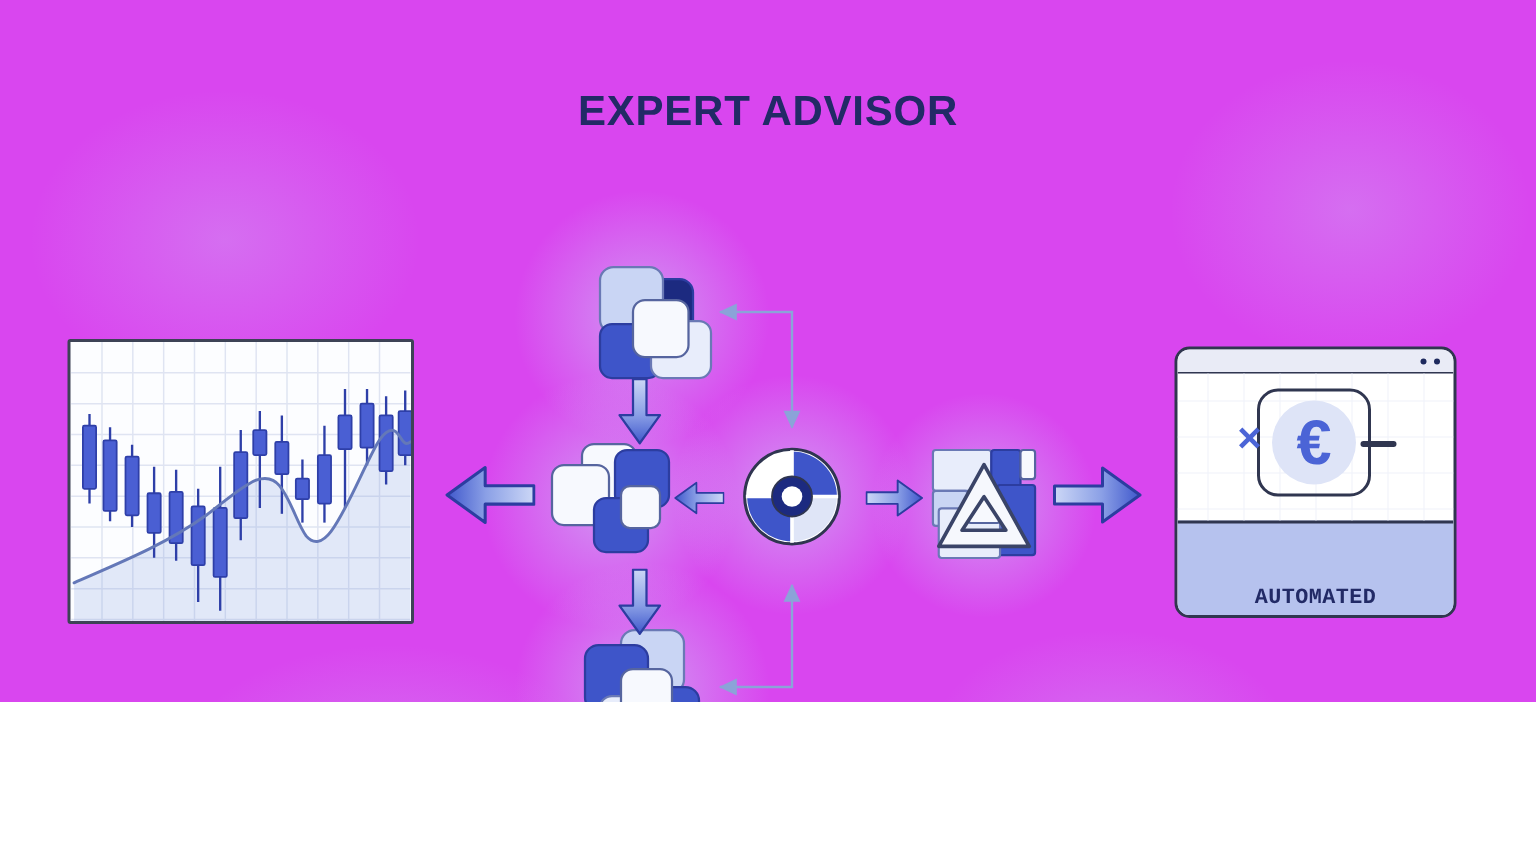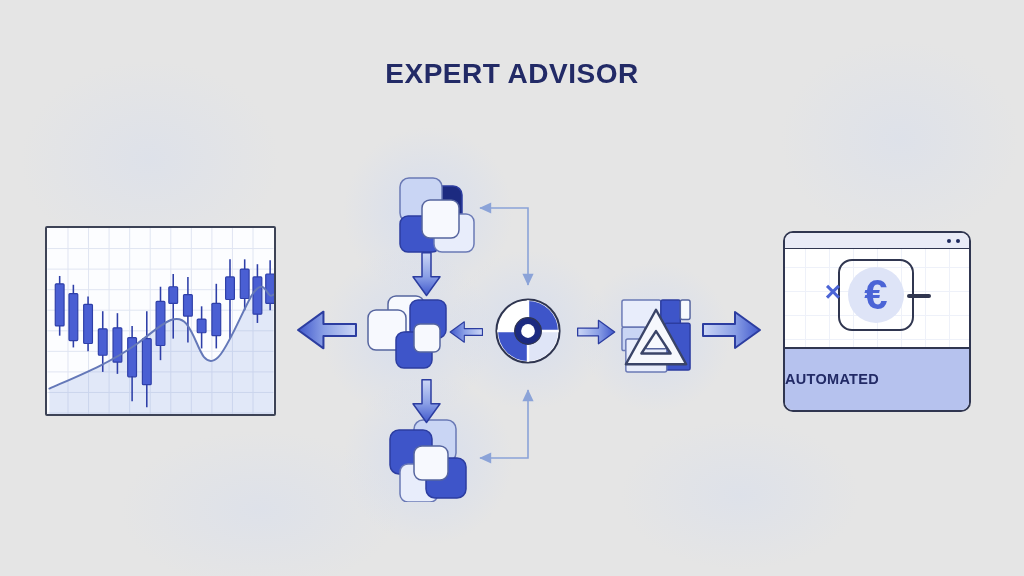--- a/index.html
+++ b/index.html
@@ -1,18 +1,18 @@
 <!DOCTYPE html>
 <html style="--navy-text: #222a66; --outline: #2c3da0; --royal: #3e55c9; --royal-dark: #1c2a80; --light-blue: #c9d5f4; --pale-blue: #e8edfb; --connector: #8ba3d8; --footer-band: #b6c2ee; --grid-line: #dfe4f2; --chart-border: #3d4356; --trend-line: #6478b8; --area-fill: rgba(120,148,220,0.20); --candle-fill: #4a5fd3; --candle-stroke: #2e3fa8; --window-border: #303650; --window-header: #e9ebf6; --euro-blue: #4b64d6; --glow: rgba(203,216,245,0.55);"><head>
 <meta charset="utf-8">
 <style>
   * { margin:0; padding:0; box-sizing:border-box; }
   html,body { width:1024px; height:576px; overflow:hidden; }
   body { font-family:"Liberation Sans", sans-serif; background:#ffffff; }
-  .stage { position:relative; width:1024px; height:576px; background:#e5e5e5; overflow:hidden; }
+  .stage { position:relative; width:1024px; height:468px; background:#d946ef; overflow:hidden; }
 
   
   .glow { position:absolute; border-radius:50%; pointer-events:none;
           background:radial-gradient(closest-side, var(--glow), rgba(255,255,255,0)); }
   .glow.faint { opacity:.5; }
 
   
   .page-title { position:absolute; top:58px; left:0; width:1024px; text-align:center;
                 font-size:28px; font-weight:800; letter-spacing:.5px; color:var(--navy-text); }
 
@@ -49,22 +49,22 @@
   .bracket { position:absolute; left:53px; top:10px; width:76px; height:72px;
              border:2.5px solid var(--window-border); border-radius:14px; }
   .euro-circle { position:absolute; left:63px; top:18px; width:56px; height:56px; border-radius:50%;
                  background:#dee4f7; display:flex; align-items:center; justify-content:center;
                  font-size:42px; font-weight:700; color:var(--euro-blue); }
   .mult { position:absolute; left:33px; top:29px; width:30px; text-align:center;
           font-size:28px; font-weight:700; color:var(--euro-blue); line-height:1; }
   .dash { position:absolute; left:122px; top:45px; width:24px; height:3.5px;
           background:var(--window-border); border-radius:2px; }
   .browser-footer { flex:0 0 63px; background:var(--footer-band); border-top:2px solid var(--window-border);
-                    display:flex; flex-direction:column; align-items:flex-start; justify-content:center;
-                    line-height:1.45; }
+                    display:flex; align-items:flex-end; justify-content:center;
+                    line-height:1.45;font-family:Liberation Mono, monospace; }
   .footer-line { font-size:14.5px; font-weight:800; letter-spacing:.3px; color:var(--navy-text); }
 
   .connector { color:var(--connector); }
 </style>
 </head>
 <body>
 
 <div class="stage">
 
   <div class="glow faint" style="left:20px;top:60px;width:260px;height:200px"></div>

